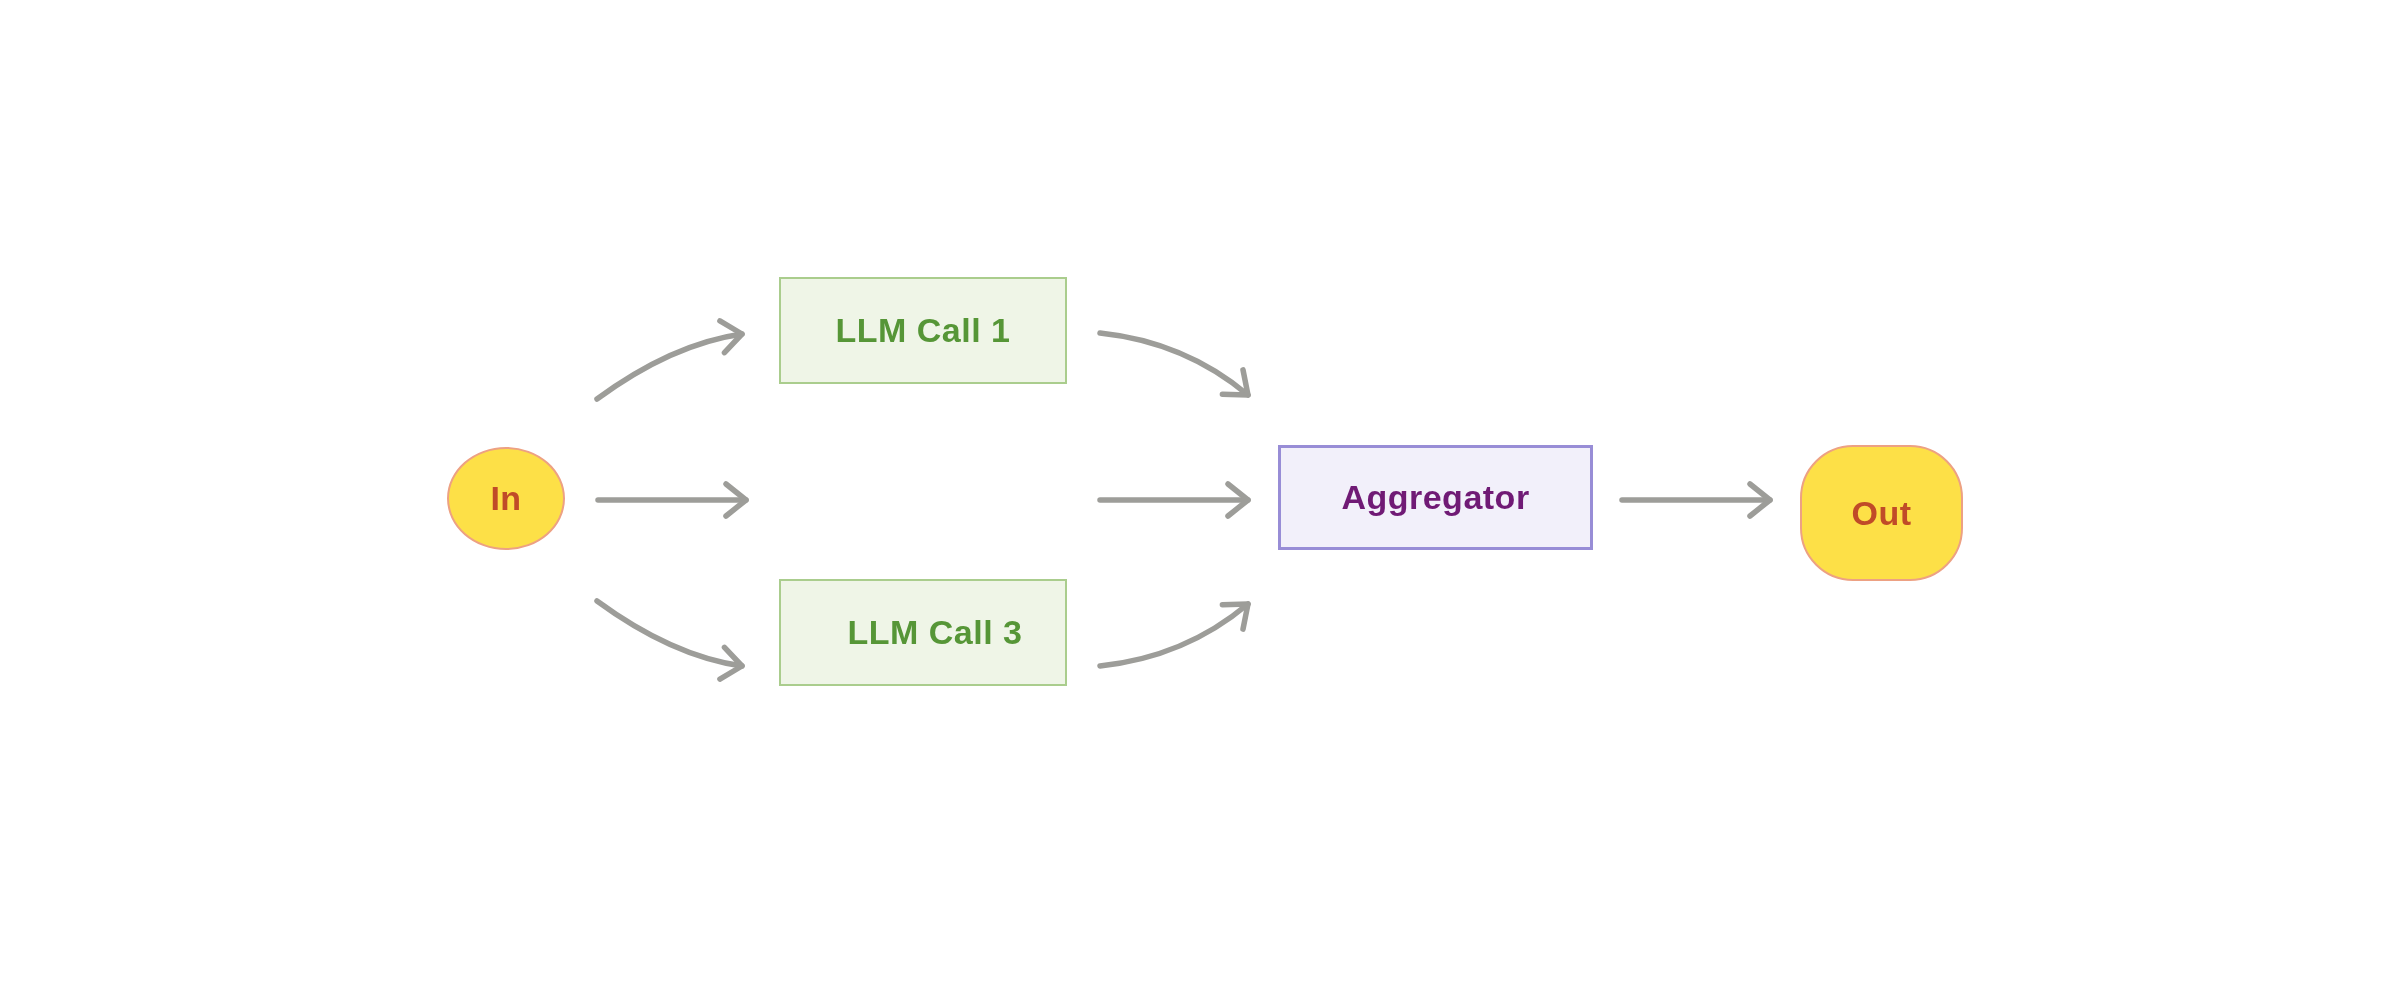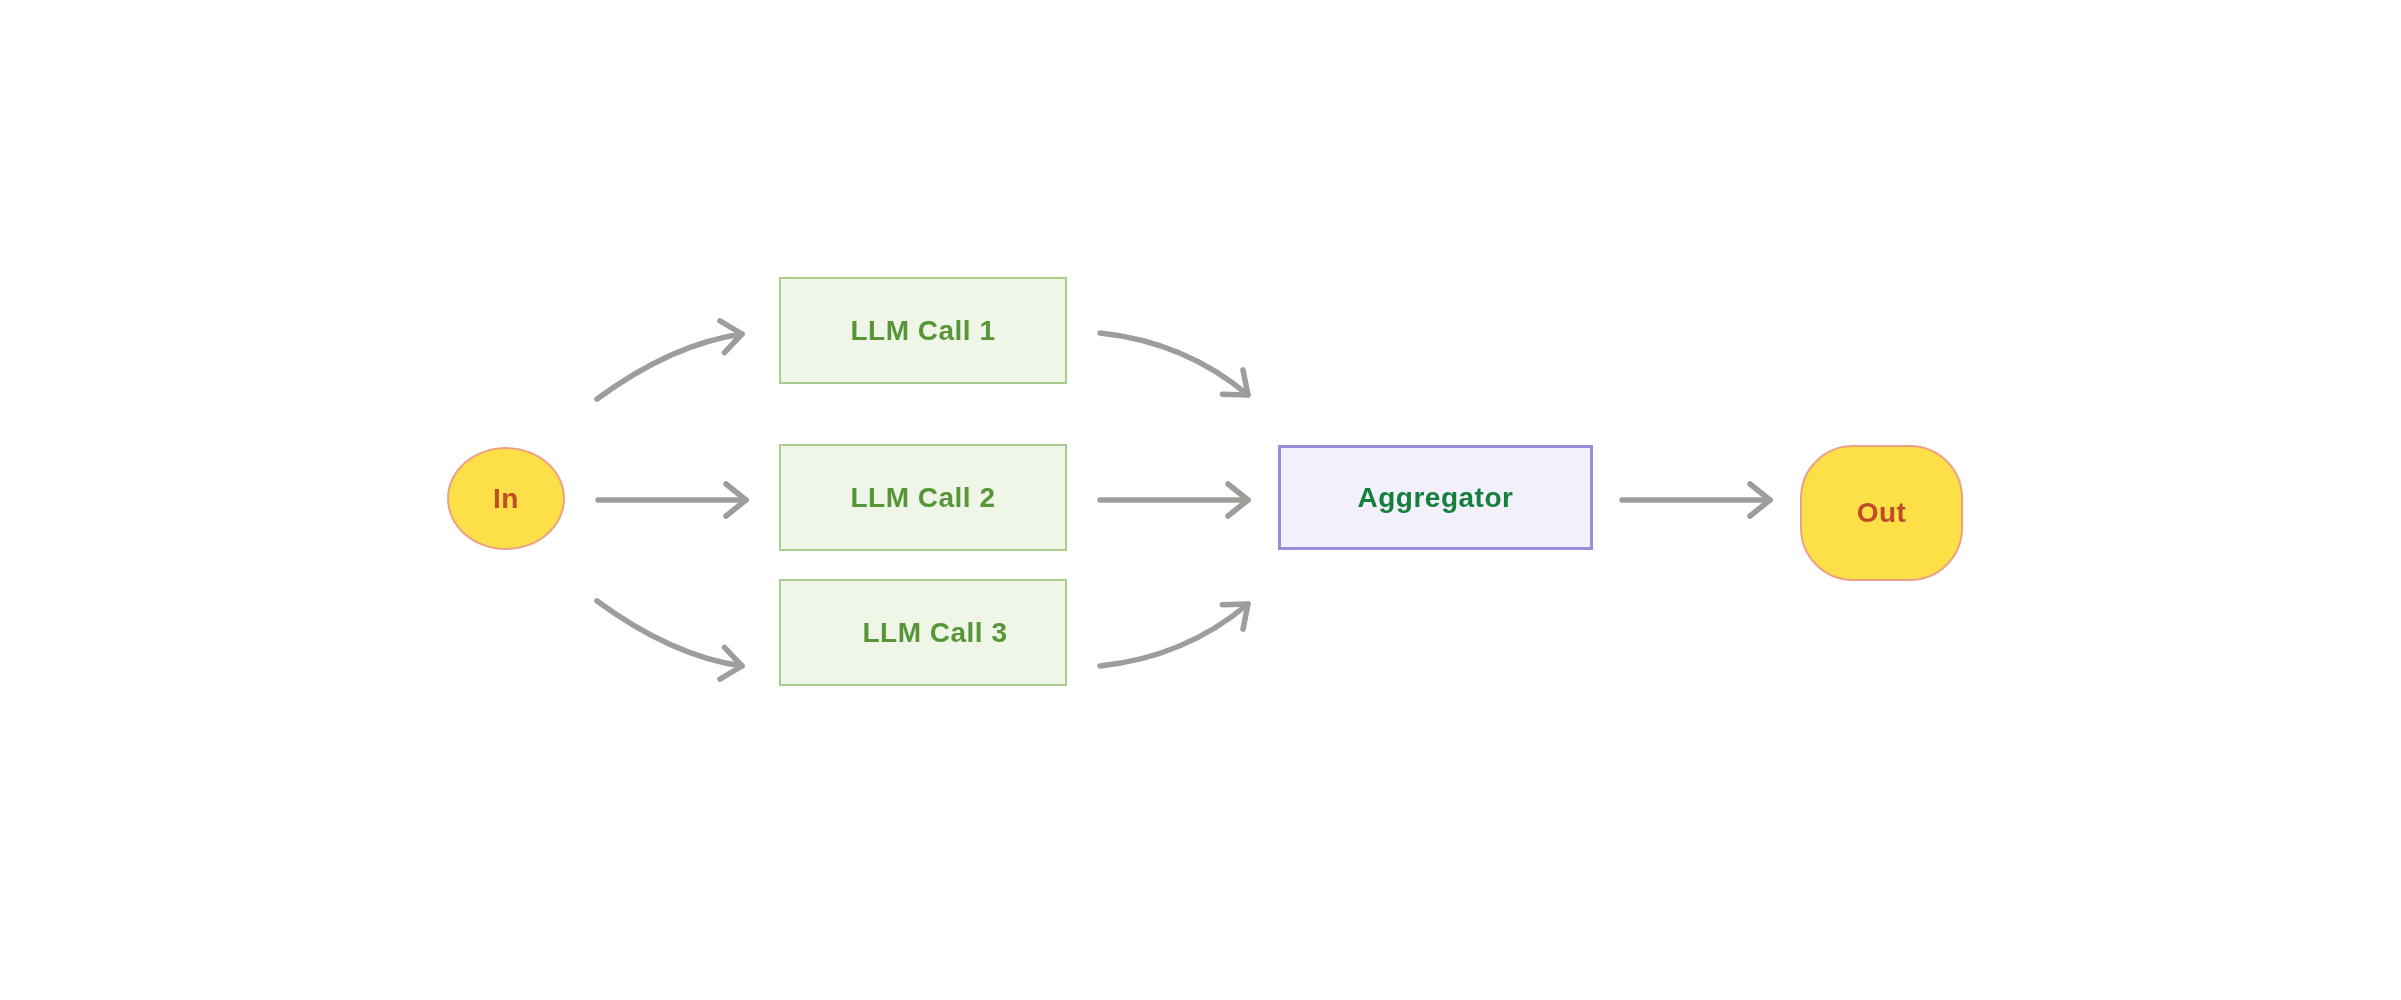--- a/index.html
+++ b/index.html
@@ -21,21 +21,21 @@
     width: 2401px;
     height: 1000px;
   }
   .node {
     position: absolute;
     display: flex;
     align-items: center;
     justify-content: center;
     box-sizing: border-box;
     font-weight: bold;
-    font-size: 28px;
+    font-size: 34px;
     letter-spacing: 0.5px;
     white-space: nowrap;
   }
   .node-terminal {
     background: #fde047;
     border: 2px solid #eda183;
     color: #c04b28;
   }
   .node-in {
     left: 447px; top: 447px;
@@ -53,21 +53,21 @@
     color: #569637;
     width: 288px; height: 107px;
     left: 779px;
   }
   .node-llm-1 { top: 277px; }
   .node-llm-2 { top: 444px; }
   .node-llm-3 { top: 579px; padding-left: 24px; }
   .node-aggregator {
     background: #f2f0fa;
     border: 3px solid #988dd6;
-    color: #15803d;
+    color: #701a75;
     left: 1278px; top: 445px;
     width: 315px; height: 105px;
   }
 </style>
 </head>
 <body>
 
 <div class="canvas">
 
   <svg class="edges-layer" width="2401" height="1000" viewBox="0 0 2401 1000" xmlns="http://www.w3.org/2000/svg">
@@ -88,23 +88,20 @@
   </svg>
 
   <div class="node node-terminal node-in">
     <span>In</span>
   </div>
 
   <div class="node node-llm node-llm-1">
     <span>LLM Call 1</span>
   </div>
 
-  <div class="node node-llm node-llm-2">
-    <span>LLM Call 2</span>
-  </div>
 
   <div class="node node-llm node-llm-3">
     <span>LLM Call 3</span>
   </div>
 
   <div class="node node-aggregator">
     <span>Aggregator</span>
   </div>
 
   <div class="node node-terminal node-out">

